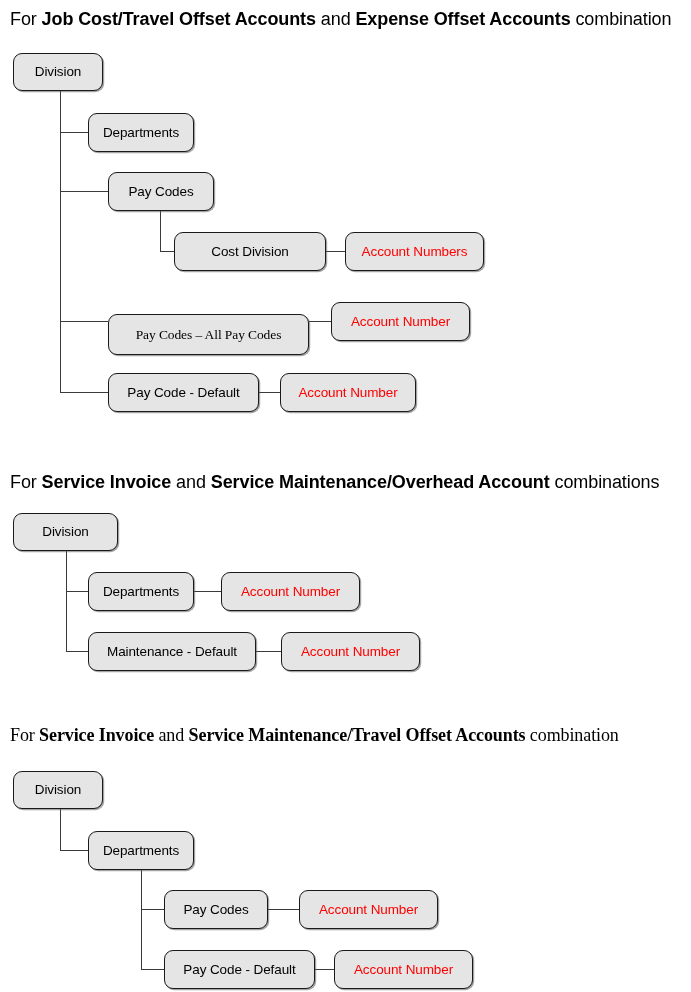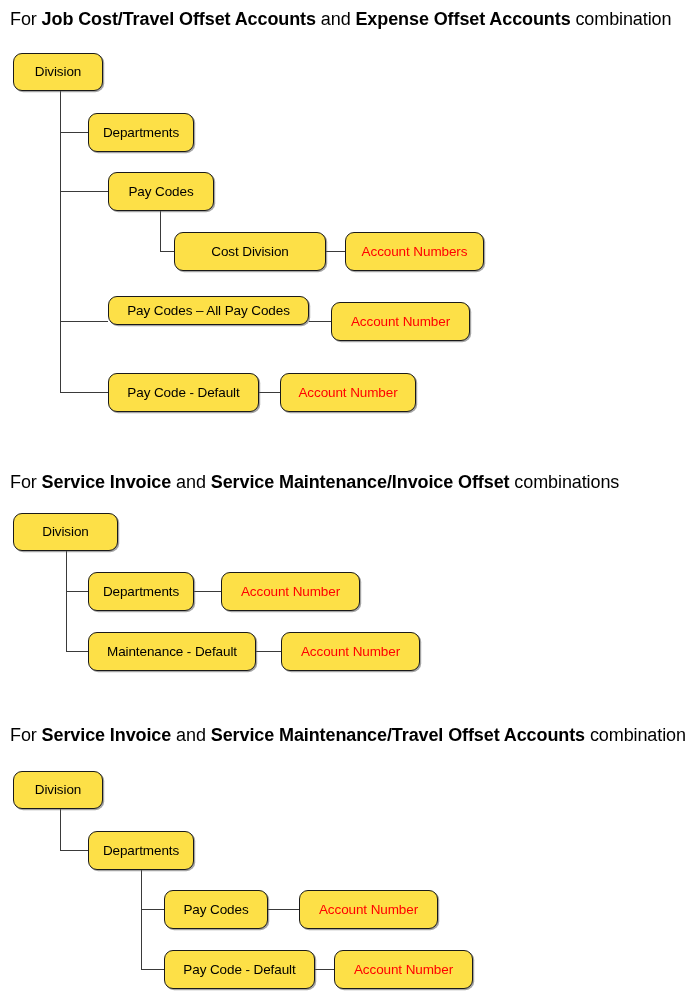--- a/index.html
+++ b/index.html
@@ -28,21 +28,21 @@
 
   .diagram {
     position: absolute;
     left: 0;
     top: 0;
     width: 691px;
   }
   .node {
     position: absolute;
     box-sizing: border-box;
-    background: #fde047;
+    background: #e5e5e5;
     border: 1px solid #1a1a1a;
     border-radius: 9px;
     display: flex;
     align-items: center;
     justify-content: center;
     font-size: 13.5px;
     line-height: 1;
     letter-spacing: -0.1px;
     white-space: nowrap;
     box-shadow: 1.2px 1.2px 0 rgba(90,90,90,0.55);
@@ -73,39 +73,39 @@
       <div class="conn h" style="left: 326px; top: 251px; width: 19px;"></div>
       <div class="conn h" style="left: 60px; top: 321px; width: 48px;"></div>
       <div class="conn h" style="left: 309px; top: 321px; width: 22px;"></div>
       <div class="conn h" style="left: 60px; top: 392px; width: 48px;"></div>
       <div class="conn h" style="left: 259px; top: 392px; width: 21px;"></div>
       <div class="node" style="left: 13px; top: 53px; width: 90px; height: 38px;">Division</div>
       <div class="node" style="left: 88px; top: 113px; width: 106px; height: 39px;">Departments</div>
       <div class="node" style="left: 108px; top: 172px; width: 106px; height: 39px;">Pay Codes</div>
       <div class="node" style="left: 174px; top: 232px; width: 152px; height: 39px;">Cost Division</div>
       <div class="node red" style="left: 345px; top: 232px; width: 139px; height: 39px; text-align: center;">Account Numbers</div>
-      <div class="node" style="left: 108px; top: 296px; width: 201px; height: 29px;">Pay Codes – All Pay Codes</div>
+      <div class="node" style="left: 108px; top: 314px; width: 201px; height: 41px; font-family: Liberation Serif, serif;">Pay Codes – All Pay Codes</div>
       <div class="node red" style="left: 331px; top: 302px; width: 139px; height: 39px;">Account Number</div>
       <div class="node" style="left: 108px; top: 373px; width: 151px; height: 39px;">Pay Code - Default</div>
       <div class="node red" style="left: 280px; top: 373px; width: 136px; height: 39px;">Account Number</div>
     </div>
-    <div class="heading" style="top: 473px;"><span>For </span><b>Service Invoice</b><span> and </span><b>Service Maintenance/Invoice Offset</b><span> combinations</span></div>
+    <div class="heading" style="top: 473px;"><span>For </span><b>Service Invoice</b><span> and </span><b>Service Maintenance/Overhead Account</b><span> combinations</span></div>
     <div class="diagram">
       <div class="conn v" style="left: 66px; top: 551px; height: 101px;"></div>
       <div class="conn h" style="left: 66px; top: 591px; width: 22px;"></div>
       <div class="conn h" style="left: 194px; top: 591px; width: 27px;"></div>
       <div class="conn h" style="left: 66px; top: 651px; width: 22px;"></div>
       <div class="conn h" style="left: 256px; top: 651px; width: 25px;"></div>
       <div class="node" style="left: 13px; top: 513px; width: 105px; height: 38px;">Division</div>
       <div class="node" style="left: 88px; top: 572px; width: 106px; height: 39px;">Departments</div>
       <div class="node red" style="left: 221px; top: 572px; width: 139px; height: 39px;">Account Number</div>
       <div class="node" style="left: 88px; top: 632px; width: 168px; height: 39px;">Maintenance - Default</div>
       <div class="node red" style="left: 281px; top: 632px; width: 139px; height: 39px;">Account Number</div>
     </div>
-    <div class="heading" style="top: 726px;"><span>For </span><b>Service Invoice</b><span> and </span><b>Service Maintenance/Travel Offset Accounts</b><span> combination</span></div>
+    <div class="heading" style="top: 726px; font-family: Liberation Serif, serif;"><span>For </span><b>Service Invoice</b><span> and </span><b>Service Maintenance/Travel Offset Accounts</b><span> combination</span></div>
     <div class="diagram">
       <div class="conn v" style="left: 60px; top: 809px; height: 42px;"></div>
       <div class="conn h" style="left: 60px; top: 850px; width: 28px;"></div>
       <div class="conn v" style="left: 141px; top: 870px; height: 100px;"></div>
       <div class="conn h" style="left: 141px; top: 909px; width: 23px;"></div>
       <div class="conn h" style="left: 268px; top: 909px; width: 31px;"></div>
       <div class="conn h" style="left: 141px; top: 969px; width: 23px;"></div>
       <div class="conn h" style="left: 315px; top: 969px; width: 19px;"></div>
       <div class="node" style="left: 13px; top: 771px; width: 90px; height: 38px;">Division</div>
       <div class="node" style="left: 88px; top: 831px; width: 106px; height: 39px;">Departments</div>

